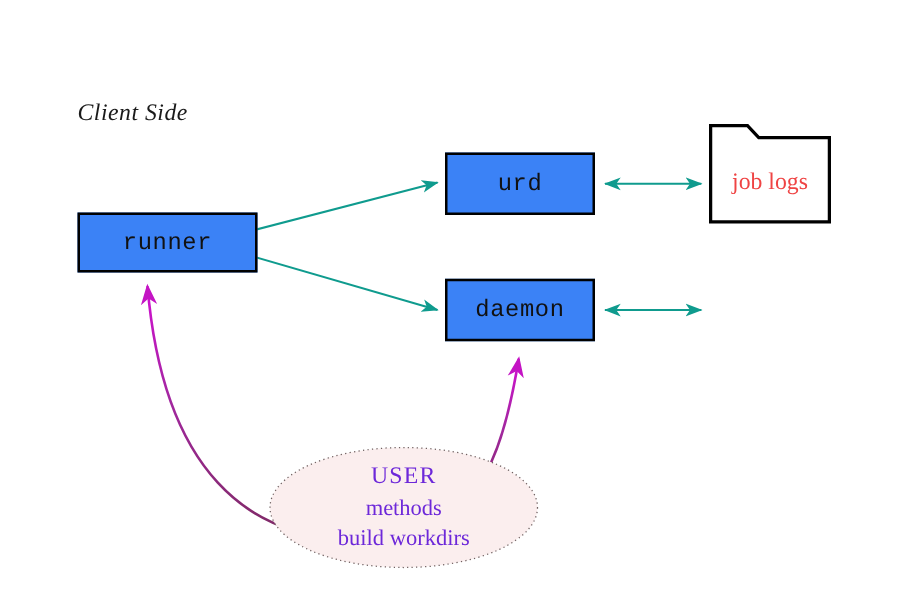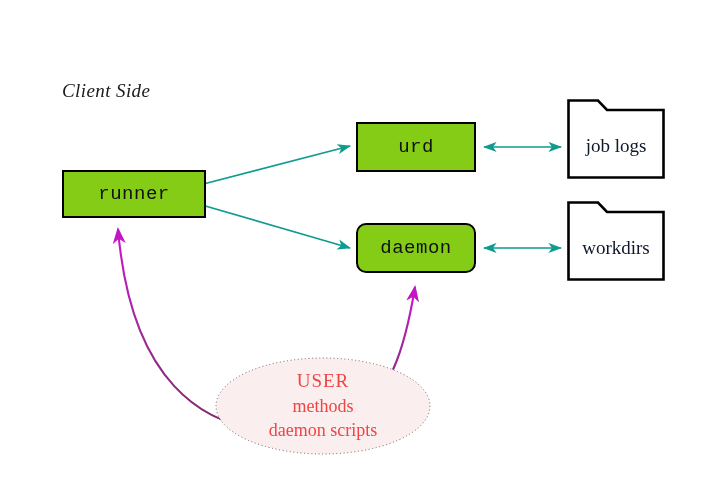--- a/index.html
+++ b/index.html
@@ -30,21 +30,21 @@
     font-family: "Liberation Serif", serif;
     font-style: italic;
     font-size: 19px;
     color: #1a1a1a;
     white-space: nowrap;
     letter-spacing: 0.4px;
   }
   .node-box {
     position: absolute;
     box-sizing: border-box;
-    background: #84cc16;
+    background: #3b82f6;
     border: 2.5px solid #000000;
     display: flex;
     align-items: center;
     justify-content: center;
   }
   .node-box .node-label {
     font-family: "Liberation Mono", monospace;
     font-size: 19px;
     color: #111111;
     letter-spacing: 0.5px;
@@ -52,32 +52,32 @@
   .folder {
     position: absolute;
   }
   .folder .folder-label {
     position: absolute;
     left: 0;
     right: 0;
     text-align: center;
     font-family: "Liberation Serif", serif;
     font-size: 19px;
-    color: #0f172a;
+    color: #ef4444;
   }
   .ellipse-group {
     position: absolute;
   }
   .ellipse-text {
     position: absolute;
     left: 0;
     right: 0;
     text-align: center;
     font-family: "Liberation Serif", serif;
-    color: #ef4444;
+    color: #6d28d9;
     white-space: nowrap;
   }
   .et-user  { font-size: 19px; letter-spacing: 1px; }
   .et-line  { font-size: 18px; }
 </style>
 </head>
 <body>
 
 <div id="canvas">
 
@@ -115,40 +115,34 @@
   <div class="side-label" style="left:62px; top:56px;">Client Side</div>
 
   <div class="node-box" style="left:62px; top:146px; width:144px; height:48px;">
     <span class="node-label">runner</span>
   </div>
 
   <div class="node-box" style="left:356px; top:98px; width:120px; height:50px;">
     <span class="node-label">urd</span>
   </div>
 
-  <div class="node-box" style="left:356px; top:199px; width:120px; height:50px;border-radius:10px;">
+  <div class="node-box" style="left:356px; top:199px; width:120px; height:50px;">
     <span class="node-label">daemon</span>
   </div>
 
   <div class="folder" style="left:566px; top:74px; width:100px; height:82px;">
     <svg width="100" height="82" viewBox="0 0 100 82" xmlns="http://www.w3.org/2000/svg">
       <path d="M2.5,2.5 L32,2.5 L41,12 L97.5,12 L97.5,79.5 L2.5,79.5 Z" fill="#ffffff" stroke="#000000" stroke-width="2.6" stroke-linejoin="miter"></path>
     </svg>
     <div class="folder-label" style="top:37px;">job logs</div>
   </div>
 
-  <div class="folder" style="left:566px; top:176px; width:100px; height:82px;">
-    <svg width="100" height="82" viewBox="0 0 100 82" xmlns="http://www.w3.org/2000/svg">
-      <path d="M2.5,2.5 L32,2.5 L41,12 L97.5,12 L97.5,79.5 L2.5,79.5 Z" fill="#ffffff" stroke="#000000" stroke-width="2.6" stroke-linejoin="miter"></path>
-    </svg>
-    <div class="folder-label" style="top:37px;">workdirs</div>
-  </div>
 
   <div class="ellipse-group" style="left:214px; top:332px; width:218px; height:100px;">
     <svg width="218" height="100" viewBox="0 0 218 100" xmlns="http://www.w3.org/2000/svg">
       <ellipse cx="109" cy="50" rx="107" ry="48" fill="#fbeeee" stroke="#6f6060" stroke-width="1" stroke-dasharray="1,2.6"></ellipse>
     </svg>
     <div class="ellipse-text et-user" style="top:14px;">USER</div>
     <div class="ellipse-text et-line" style="top:40px;">methods</div>
-    <div class="ellipse-text et-line" style="top:64px;">daemon scripts</div>
+    <div class="ellipse-text et-line" style="top:64px;">build workdirs</div>
   </div>
 
 </div>
 
 </body></html>

